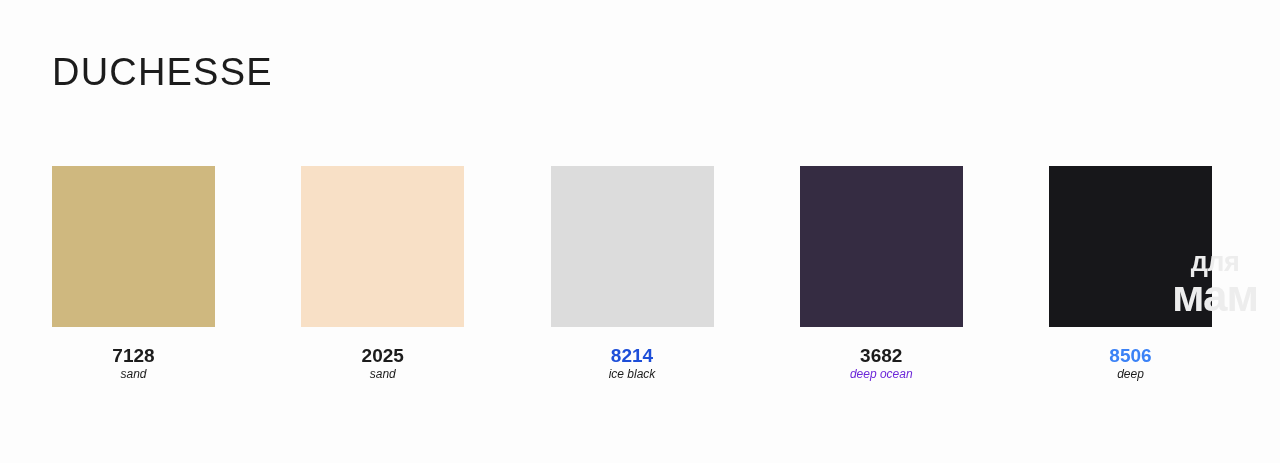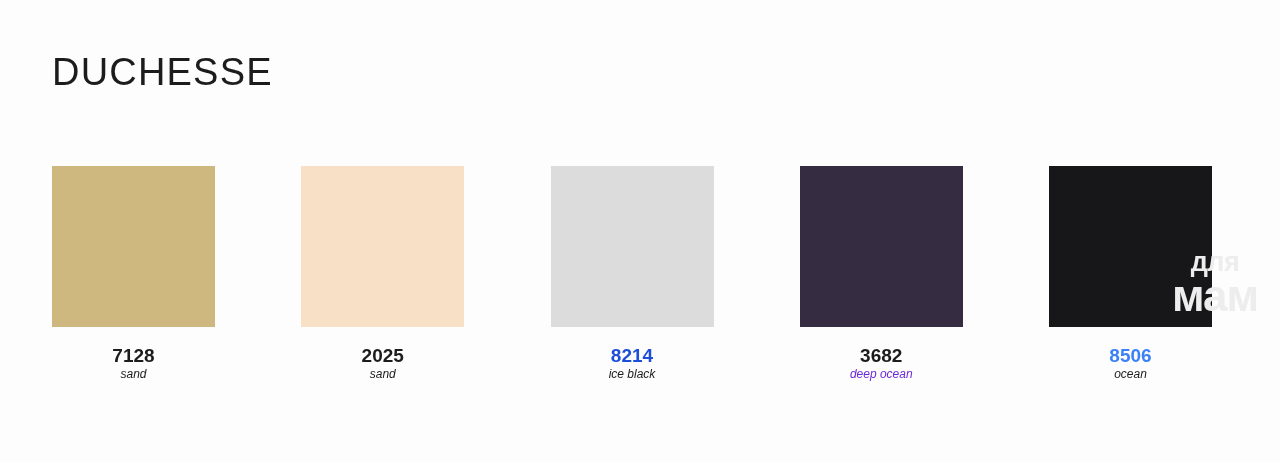--- a/index.html
+++ b/index.html
@@ -130,21 +130,21 @@
 
     <div class="swatch-cell">
       <div class="swatch-chip" style="background-color: rgb(53, 44, 66);"></div>
       <div class="swatch-code" style="color: rgb(28, 28, 28);">3682</div>
       <div class="swatch-name" style="color: #6d28d9;">deep ocean</div>
     </div>
 
     <div class="swatch-cell">
       <div class="swatch-chip" style="background-color: rgb(23, 23, 26);"></div>
       <div class="swatch-code" style="color: #3b82f6;">8506</div>
-      <div class="swatch-name" style="color: rgb(28, 28, 28);">ocean</div>
+      <div class="swatch-name" style="color: rgb(28, 28, 28);">deep</div>
     </div>
 
   </div>
 
   <div class="watermark" style="color: rgb(237, 237, 237);">
     <div class="watermark-top">для</div>
     <div class="watermark-bottom">мам</div>
   </div>
 
 </div>

